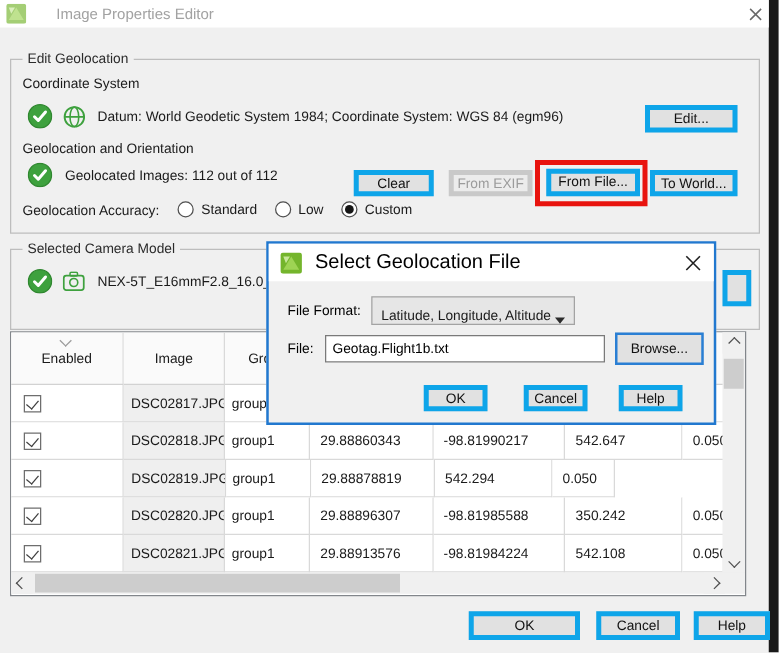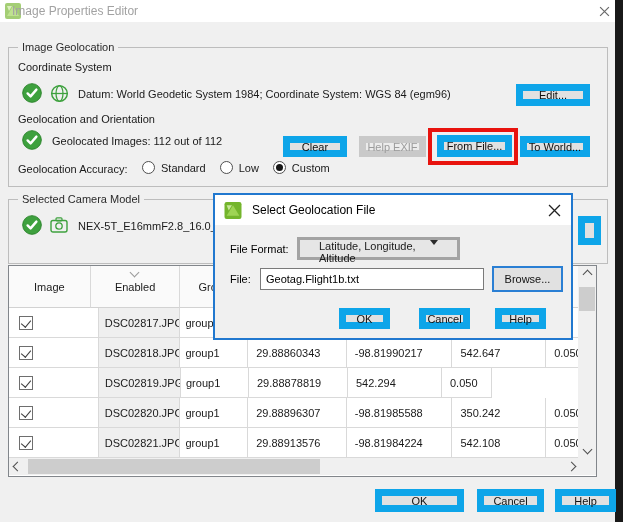--- a/index.html
+++ b/index.html
@@ -6,28 +6,28 @@
   body{
     width:623px;height:522px;position:relative;overflow:hidden;
     font-family:"Liberation Sans",sans-serif;font-size:11px;color:#1a1a1a;
     background:#f0f0f0;
   }
   .abs{position:absolute}
   
   .dark-edge{left:615px;top:0;width:8px;height:522px;background:#191919}
   .titlebar{left:0;top:0;width:615px;height:22px;background:#ffffff}
   .titlebar .logo{left:5px;top:3px;width:16px;height:16px;opacity:.65}
-  .titlebar .wtitle{left:12px;top:4px;color:#a2a2a2;font-size:12px}
+  .titlebar .wtitle{left:45px;top:4px;color:#a2a2a2;font-size:12px}
   .win-close{left:595px;top:3px;width:18px;height:16px;display:flex;align-items:center;justify-content:center}
   
   .groupbox{border:1px solid #bdbdbd;background:transparent}
   .glabel{position:absolute;top:-7px;left:9px;background:#f0f0f0;padding:0 4px;color:#2b2b2b}
   
   .btn{display:flex;align-items:center;justify-content:center;background:#e1e1e1;
-       border:7px solid #0ea5e9;box-sizing:border-box;font-size:11px;color:#111;cursor:default}
+       border:4px solid #0ea5e9;box-sizing:border-box;font-size:11px;color:#111;cursor:default}
   .btn.disabled{background:#ececec;border-color:#c9c9c9;color:#9b9b9b}
   .btn.focus-blue{border:2px solid #2a7fd4}
   
   .icon{display:block}
   .chev{display:inline-block;width:6px;height:6px;border-right:1.6px solid #4e4e4e;border-bottom:1.6px solid #4e4e4e}
   .chev.up{transform:rotate(-135deg)}
   .chev.down{transform:rotate(45deg)}
   .chev.left{transform:rotate(135deg)}
   .chev.right{transform:rotate(-45deg)}
   .sort-chev{position:absolute;top:3px;left:50%;margin-left:-4px;width:6px;height:6px;
@@ -57,23 +57,23 @@
   .vscroll .arrow{position:absolute;left:0;width:18px;height:17px;display:flex;align-items:center;justify-content:center;background:#f0f0f0}
   .vscroll .thumb{position:absolute;left:1px;top:21px;width:16px;height:24px;background:#cdcdcd}
   .hscroll{position:absolute;left:0;top:192px;width:571px;height:17px;background:#f0f0f0}
   .hscroll .arrow{position:absolute;top:0;width:17px;height:17px;display:flex;align-items:center;justify-content:center;background:#f0f0f0}
   .hscroll .thumb{position:absolute;top:1px;left:19px;width:292px;height:15px;background:#cdcdcd}
   .sb-corner{position:absolute;right:0;top:192px;width:18px;height:17px;background:#f0f0f0}
   
   .modal{left:213px;top:193px;width:360px;height:147px;background:#f0f0f0;border:2px solid #2178cf;box-sizing:border-box;z-index:50}
   .modal-titlebar{position:absolute;left:0;top:0;right:0;height:30px;background:#fff;display:flex;align-items:center}
   .modal-titlebar .logo{margin-left:8px;width:20px;height:17px}
-  .modal-title{margin-left:9px;font-size:12px;color:#000}
+  .modal-title{margin-left:9px;font-size:16px;color:#000}
   .modal-close{position:absolute;right:8px;top:6px;width:18px;height:18px;display:flex;align-items:center;justify-content:center}
-  .combo{position:absolute;display:flex;align-items:flex-start;box-sizing:border-box;background:#e6e6e6;border:3px solid #a3a3a3;padding:0 19px}
+  .combo{position:absolute;display:flex;align-items:flex-end;box-sizing:border-box;background:#e6e6e6;border:1px solid #a3a3a3;padding:0 7px}
   .combo .tri{margin-left:auto;width:0;height:0;border-left:4px solid transparent;border-right:4px solid transparent;border-top:5px solid #2b2b2b}
   .textinput{position:absolute;box-sizing:border-box;background:#fff;border:1px solid #7a7a7a;display:flex;align-items:center;padding:0 5px;color:#000}
   label.flabel{position:absolute;color:#000}
 </style>
 </head>
 <body>
 
 <div class="abs dark-edge"></div>
 
 <div class="abs titlebar">
@@ -84,21 +84,21 @@
   </svg>
   <span class="abs wtitle">Image Properties Editor</span>
 </div>
 <div class="abs win-close">
   <svg width="11" height="11" viewBox="0 0 10 10">
     <path d="M1 1 L9 9 M9 1 L1 9" stroke="#6a6a6a" stroke-width="1.1"></path>
   </svg>
 </div>
 
 <div class="abs groupbox" style="left:8px;top:47px;width:598px;height:138px">
-  <span class="glabel">Image Geolocation</span>
+  <span class="glabel">Edit Geolocation</span>
 </div>
 
 <span class="abs" style="left:18px;top:61px">Coordinate System</span>
 
 <svg class="abs icon" style="left:22px;top:83px" width="20" height="20" viewBox="0 0 20 20">
   <circle cx="10" cy="10" r="9.3" fill="#3ea13e" stroke="#2f872f" stroke-width="1"></circle>
   <path d="M5.6 10.4 L8.6 13.4 L14.4 6.6" stroke="#fff" stroke-width="2.4" fill="none" stroke-linecap="round" stroke-linejoin="round"></path>
 </svg>
 <svg class="abs icon" style="left:50px;top:84px" width="19" height="19" viewBox="0 0 18 18">
   <circle cx="9" cy="9" r="7.4" fill="none" stroke="#3ea13e" stroke-width="1.4"></circle>
@@ -115,21 +115,21 @@
 <svg class="abs icon" style="left:22px;top:130px" width="20" height="20" viewBox="0 0 20 20">
   <circle cx="10" cy="10" r="9.3" fill="#3ea13e" stroke="#2f872f" stroke-width="1"></circle>
   <path d="M5.6 10.4 L8.6 13.4 L14.4 6.6" stroke="#fff" stroke-width="2.4" fill="none" stroke-linecap="round" stroke-linejoin="round"></path>
 </svg>
 <span class="abs" style="left:52px;top:135px">Geolocated Images: 112 out of 112</span>
 
 <div class="abs btn" style="left:283px;top:136px;width:64px;height:21px">
   <span>Clear</span>
 </div>
 <div class="abs btn disabled" style="left:359px;top:136px;width:67px;height:21px">
-  <span>Help EXIF</span>
+  <span>From EXIF</span>
 </div>
 <div class="abs btn" style="left:437px;top:135px;width:75px;height:22px">
   <span>From File...</span>
 </div>
 <div class="abs btn" style="left:520px;top:136px;width:70px;height:21px">
   <span>To World...</span>
 </div>
 <div class="abs red-box" style="left:428px;top:128px;width:90px;height:37px;box-sizing:border-box"></div>
 
 <span class="abs" style="left:18px;top:163px">Geolocation Accuracy:</span>
@@ -152,26 +152,26 @@
 <svg class="abs icon" style="left:50px;top:217px" width="18" height="16" viewBox="0 0 18 16">
   <rect x="1" y="3.5" width="16" height="11.5" rx="2" fill="none" stroke="#3ea13e" stroke-width="1.4"></rect>
   <rect x="6" y="0.8" width="6" height="3" rx="1" fill="none" stroke="#3ea13e" stroke-width="1.2"></rect>
   <circle cx="9" cy="9" r="3.2" fill="none" stroke="#3ea13e" stroke-width="1.3"></circle>
 </svg>
 <span class="abs" style="left:78px;top:220px">NEX-5T_E16mmF2.8_16.0_</span>
 <div class="abs btn" style="left:578px;top:216px;width:23px;height:29px"></div>
 
 <div class="abs imgtable">
   <div class="hdr-row" id="hdr">
-      <div class="cell hcell" style="width: 82px;">
-        <span>Image</span>
-      </div>
       <div class="cell hcell" style="width: 90px;">
         <span class="sort-chev"></span>
         <span>Enabled</span>
+      </div>
+      <div class="cell hcell" style="width: 82px;">
+        <span>Image</span>
       </div>
       <div class="cell hcell" style="width: 68px;">
         <span>Group</span>
       </div>
       <div class="cell hcell" style="width: 99px;">
         <span></span>
       </div>
       <div class="cell hcell" style="width: 106px;">
         <span></span>
       </div>

